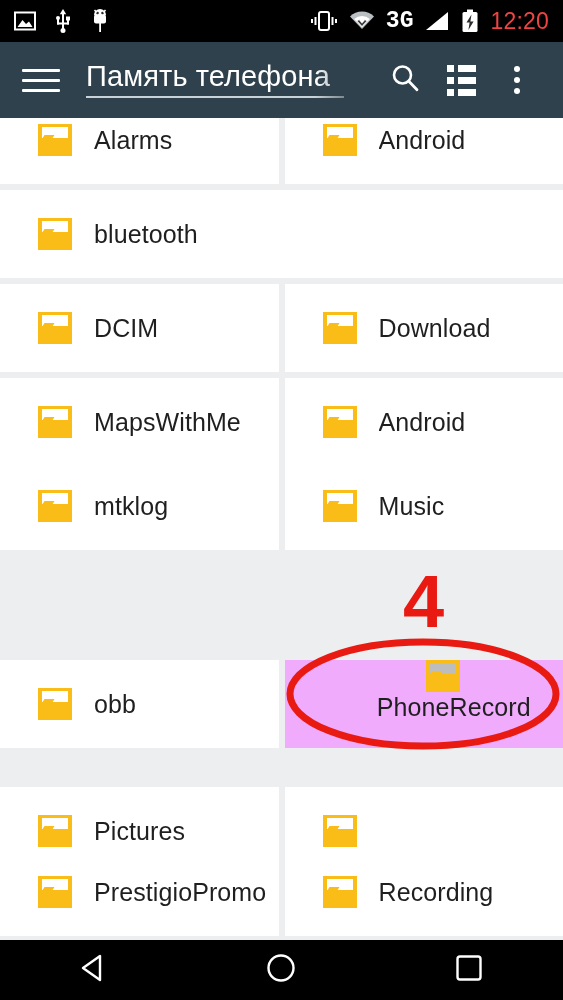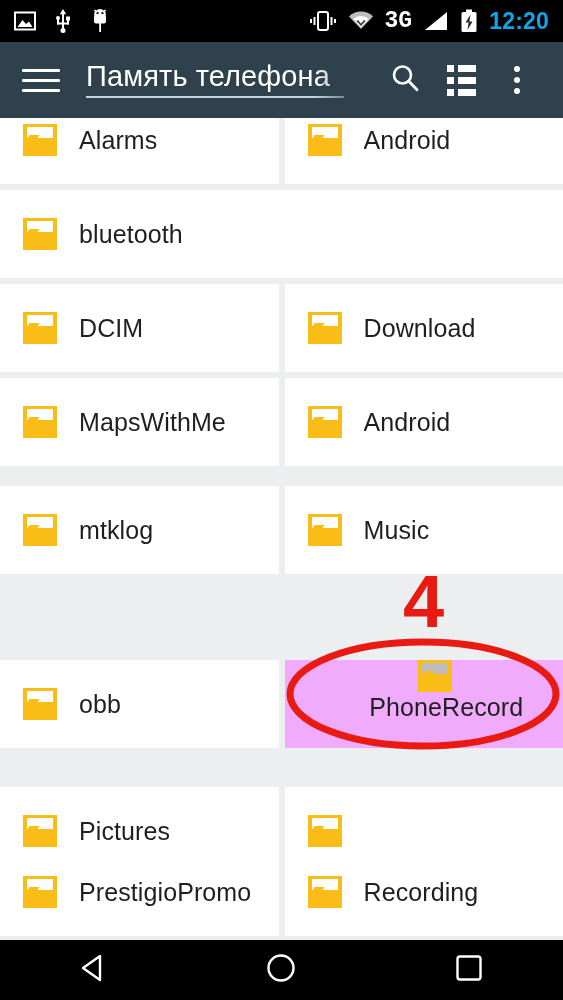--- a/index.html
+++ b/index.html
@@ -43,23 +43,23 @@
   .sb-right {
     display: flex;
     align-items: center;
     gap: 11px;
   }
   .sb-icon {
     display: block;
     line-height: 0;
   }
   .sb-text {
-    color: #0ea5e9;
+    color: #ef4444;
     font-size: 23px;
-    font-weight: 700;
+    font-weight: 400;
     letter-spacing: .2px;
     line-height: 42px;
     white-space: nowrap;
   }
   .sb-3g {
     color: #ffffff;
     font-size: 23px;
     font-weight: 700;
     line-height: 42px;
     font-family: Liberation Mono, monospace;
@@ -178,21 +178,21 @@
     height: 88px;
     display: flex;
     gap: 6px;
   }
   .cell {
     flex: 1 1 0;
     background: #ffffff;
     display: flex;
     align-items: center;
     box-sizing: border-box;
-    padding-left: 23px;
+    padding-left: 38px;
     cursor: pointer;
     min-width: 0;
   }
   .cell.selected {
     background: #f0abfc;
     flex-direction: column;
   }
   .folder {
     position: relative;
     width: 34px;
@@ -430,21 +430,21 @@
       <div class="cell">
         <span class="folder"></span>
         <span class="cell-label">MapsWithMe</span>
       </div>
       <div class="cell">
         <span class="folder"></span>
         <span class="cell-label">Android</span>
       </div>
     </div>
 
-    <div class="row" style="top:368px">
+    <div class="row" style="top:344px">
       <div class="cell">
         <span class="folder"></span>
         <span class="cell-label">mtklog</span>
       </div>
       <div class="cell">
         <span class="folder"></span>
         <span class="cell-label">Music</span>
       </div>
     </div>
 

